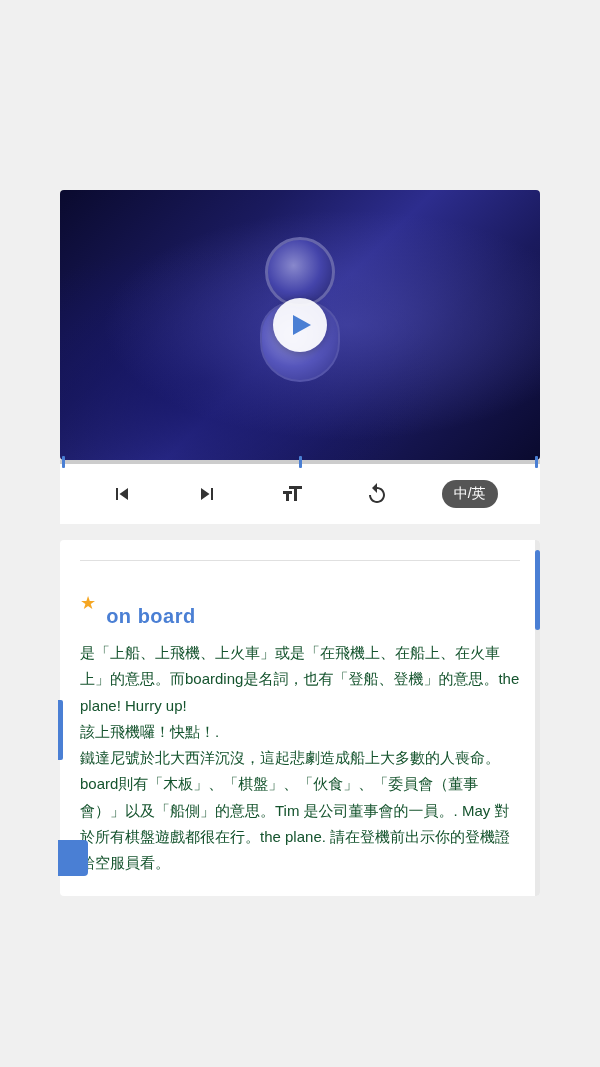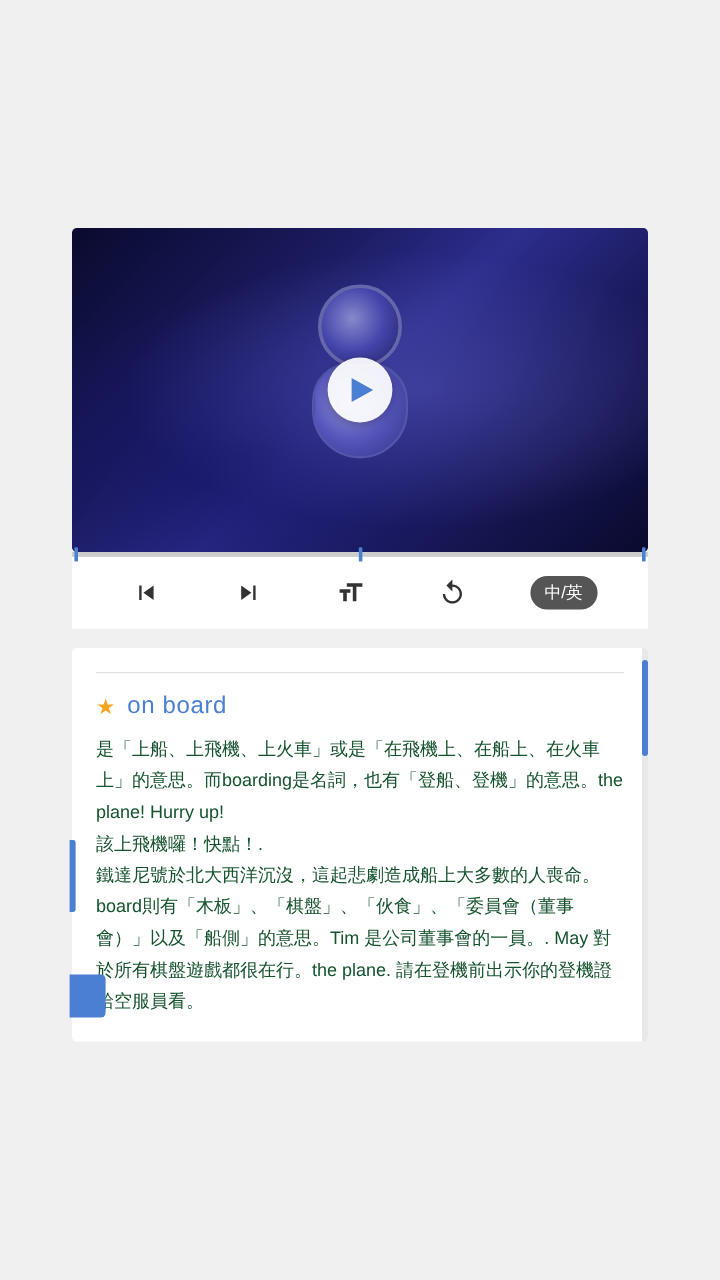--- a/index.html
+++ b/index.html
@@ -203,22 +203,23 @@
     }
 
     .star-icon {
       color: #f5a623;
       font-size: 18px;
     }
 
     .word-title {
       color: #4a7fd4;
       font-size: 20px;
-      font-weight: 400;
+      font-weight: 700;
       letter-spacing: 0.5px;
+      margin-top: 28px;
     }
 
     .word-definition {
       font-size: 15px;
       line-height: 1.75;
       color: #14532d;
     }
 
     
     .left-accent-top {

